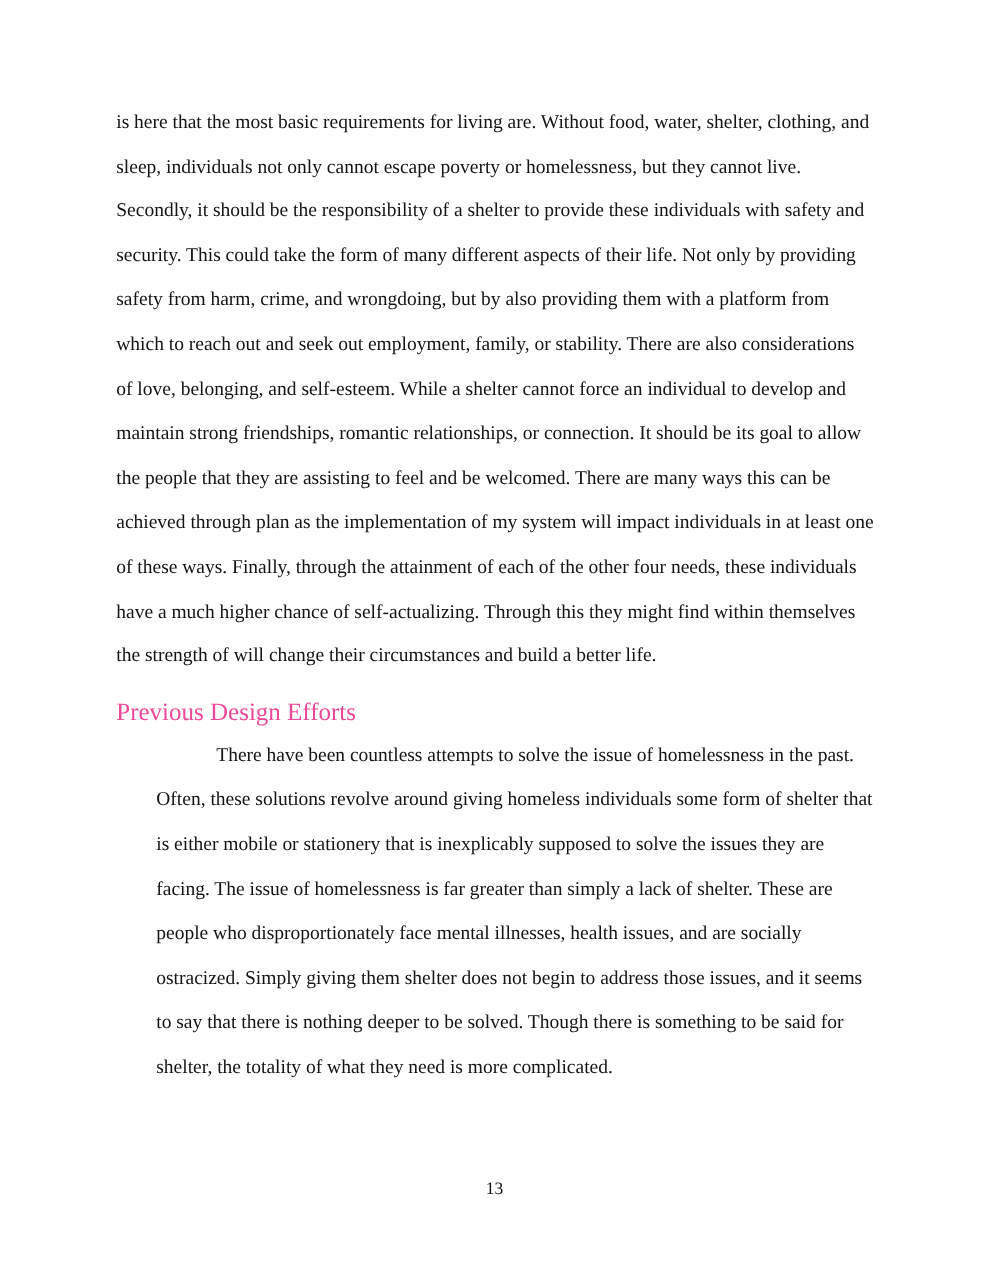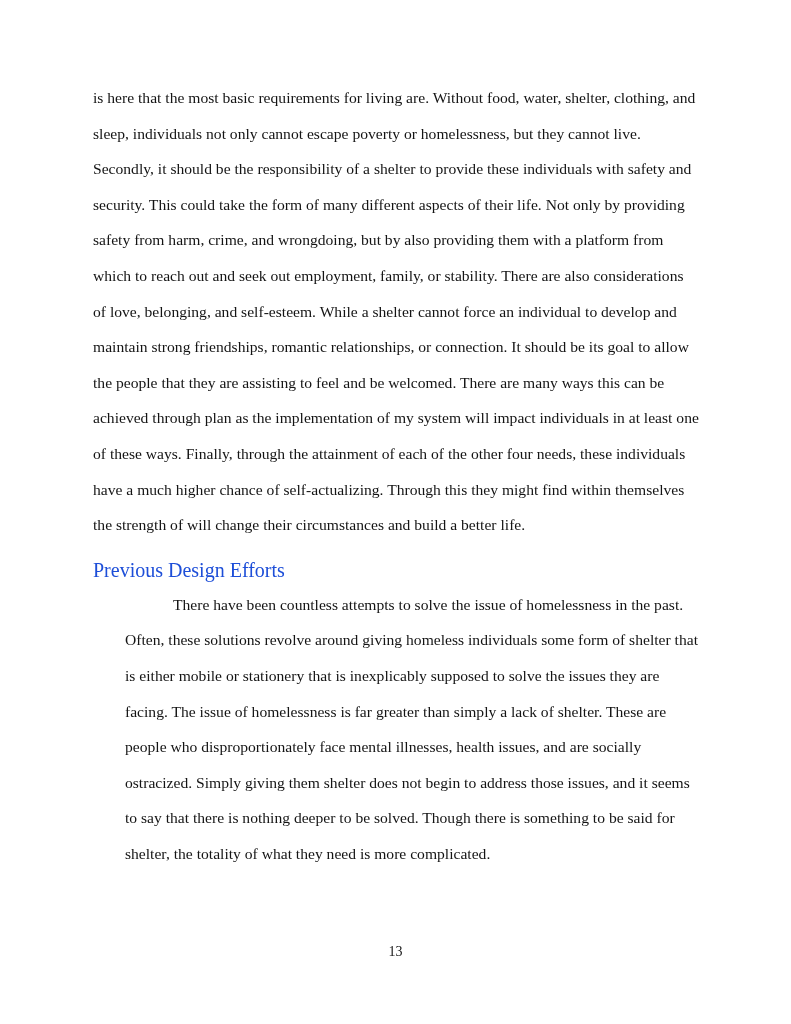--- a/index.html
+++ b/index.html
@@ -45,17 +45,17 @@
     font-size: 14px;
     line-height: 16px;
   }
 </style>
 </head>
 <body>
 
 <div class="page">
   <div class="content">
     <p class="body-text">is here that the most basic requirements for living are. Without food, water, shelter, clothing, and sleep, individuals not only cannot escape poverty or homelessness, but they cannot live. Secondly, it should be the responsibility of a shelter to provide these individuals with safety and security. This could take the form of many different aspects of their life. Not only by providing safety from harm, crime, and wrongdoing, but by also providing them with a platform from which to reach out and seek out employment, family, or stability. There are also considerations of love, belonging, and self-esteem. While a shelter cannot force an individual to develop and maintain strong friendships, romantic relationships, or connection. It should be its goal to allow the people that they are assisting to feel and be welcomed. There are many ways this can be achieved through plan as the implementation of my system will impact individuals in at least one of these ways. Finally, through the attainment of each of the other four needs, these individuals have a much higher chance of self-actualizing. Through this they might find within themselves the strength of will change their circumstances and build a better life.</p>
-    <h2 class="section-heading" style="color: #1d4ed8;">Previous Design Efforts</h2>
+    <h2 class="section-heading" style="color: #ec4899;">Previous Design Efforts</h2>
     <p class="body-text indented">There have been countless attempts to solve the issue of homelessness in the past. Often, these solutions revolve around giving homeless individuals some form of shelter that is either mobile or stationery that is inexplicably supposed to solve the issues they are facing. The issue of homelessness is far greater than simply a lack of shelter. These are people who disproportionately face mental illnesses, health issues, and are socially ostracized. Simply giving them shelter does not begin to address those issues, and it seems to say that there is nothing deeper to be solved. Though there is something to be said for shelter, the totality of what they need is more complicated.</p>
   </div>
   <div class="page-number">13</div>
 </div>
 
 </body></html>

